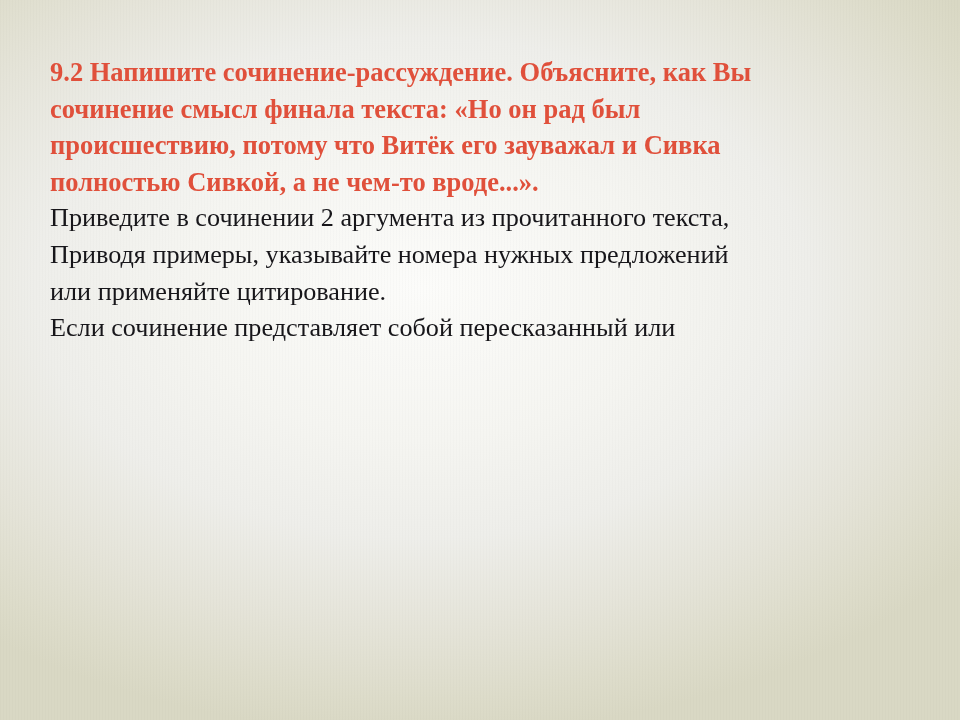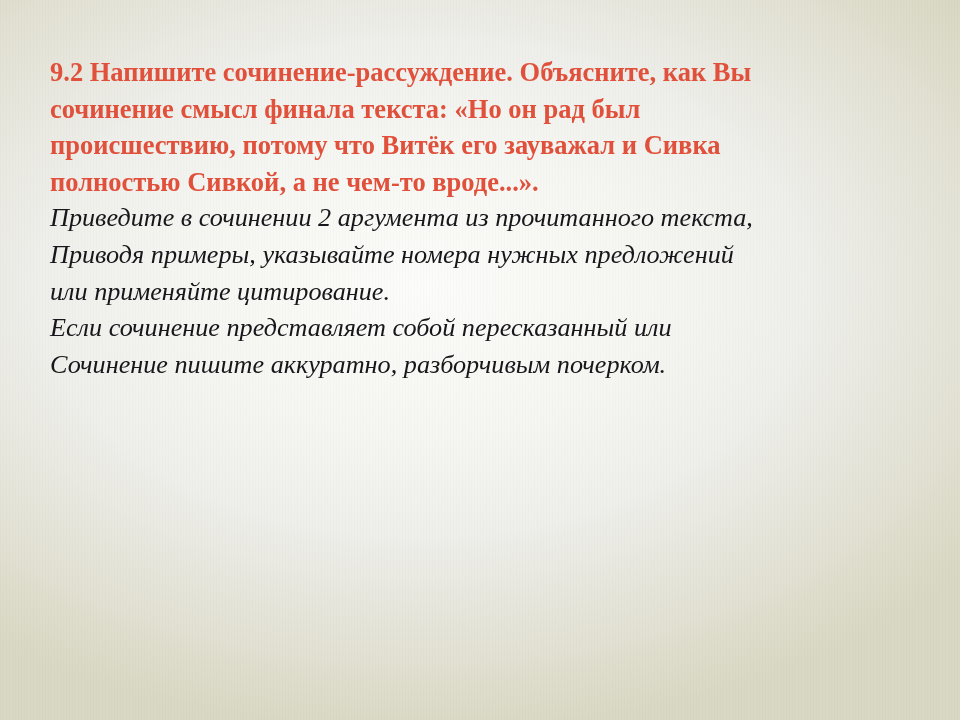--- a/index.html
+++ b/index.html
@@ -75,21 +75,20 @@
     text-rendering: optimizeLegibility;
   }
 
   .body .line {
     color: #17161a;
     font-weight: normal;
     font-size: 26.2px;
     line-height: 36.6px;
     letter-spacing: 0.0px;
     text-rendering: optimizeLegibility;
-    font-style: italic;
   }
 </style>
 </head>
 <body>
 
 <div id="slide">
 
   <div id="content">
 
     <div class="block heading">
@@ -97,18 +96,17 @@
       <span class="line">сочинение смысл финала текста: «Но он рад был</span>
       <span class="line">происшествию, потому что Витёк его зауважал и Сивка</span>
       <span class="line">полностью Сивкой, а не чем-то вроде...».</span>
     </div>
 
     <div class="block body">
       <span class="line">Приведите в сочинении 2 аргумента из прочитанного текста,</span>
       <span class="line">Приводя примеры, указывайте номера нужных предложений</span>
       <span class="line">или применяйте цитирование.</span>
       <span class="line">Если сочинение представляет собой пересказанный или</span>
-      <span class="line">Сочинение пишите аккуратно, разборчивым почерком.</span>
     </div>
 
   </div>
 
 </div>
 
 </body></html>

